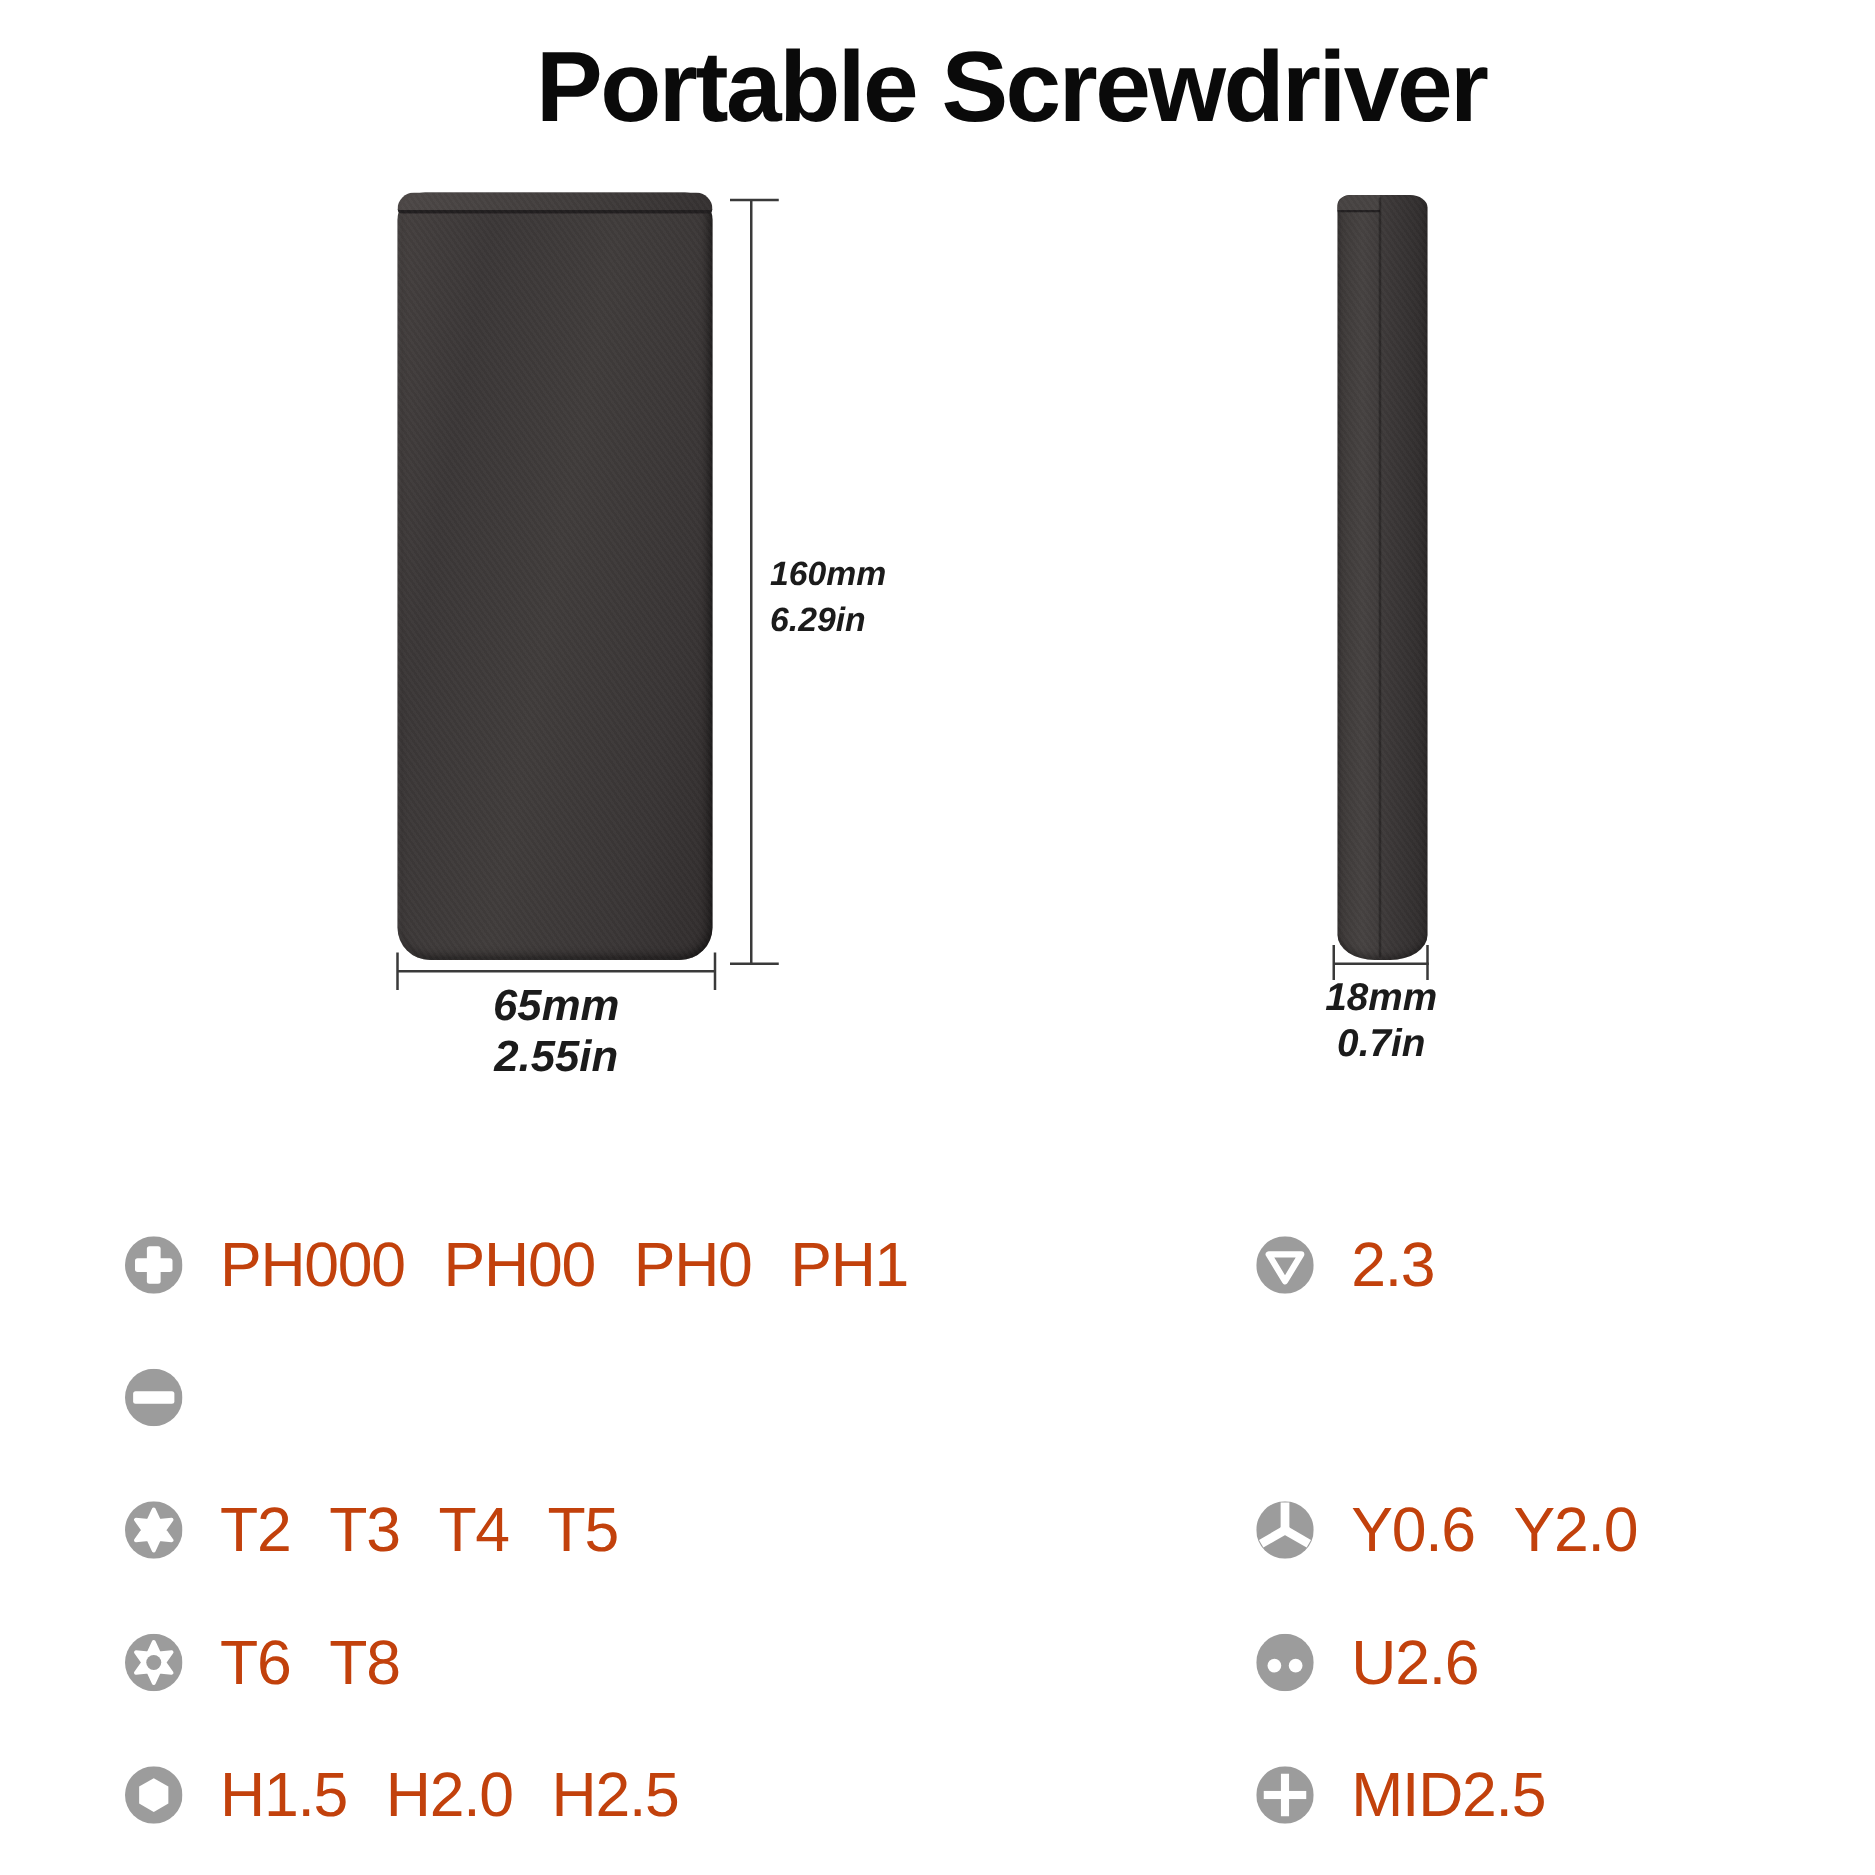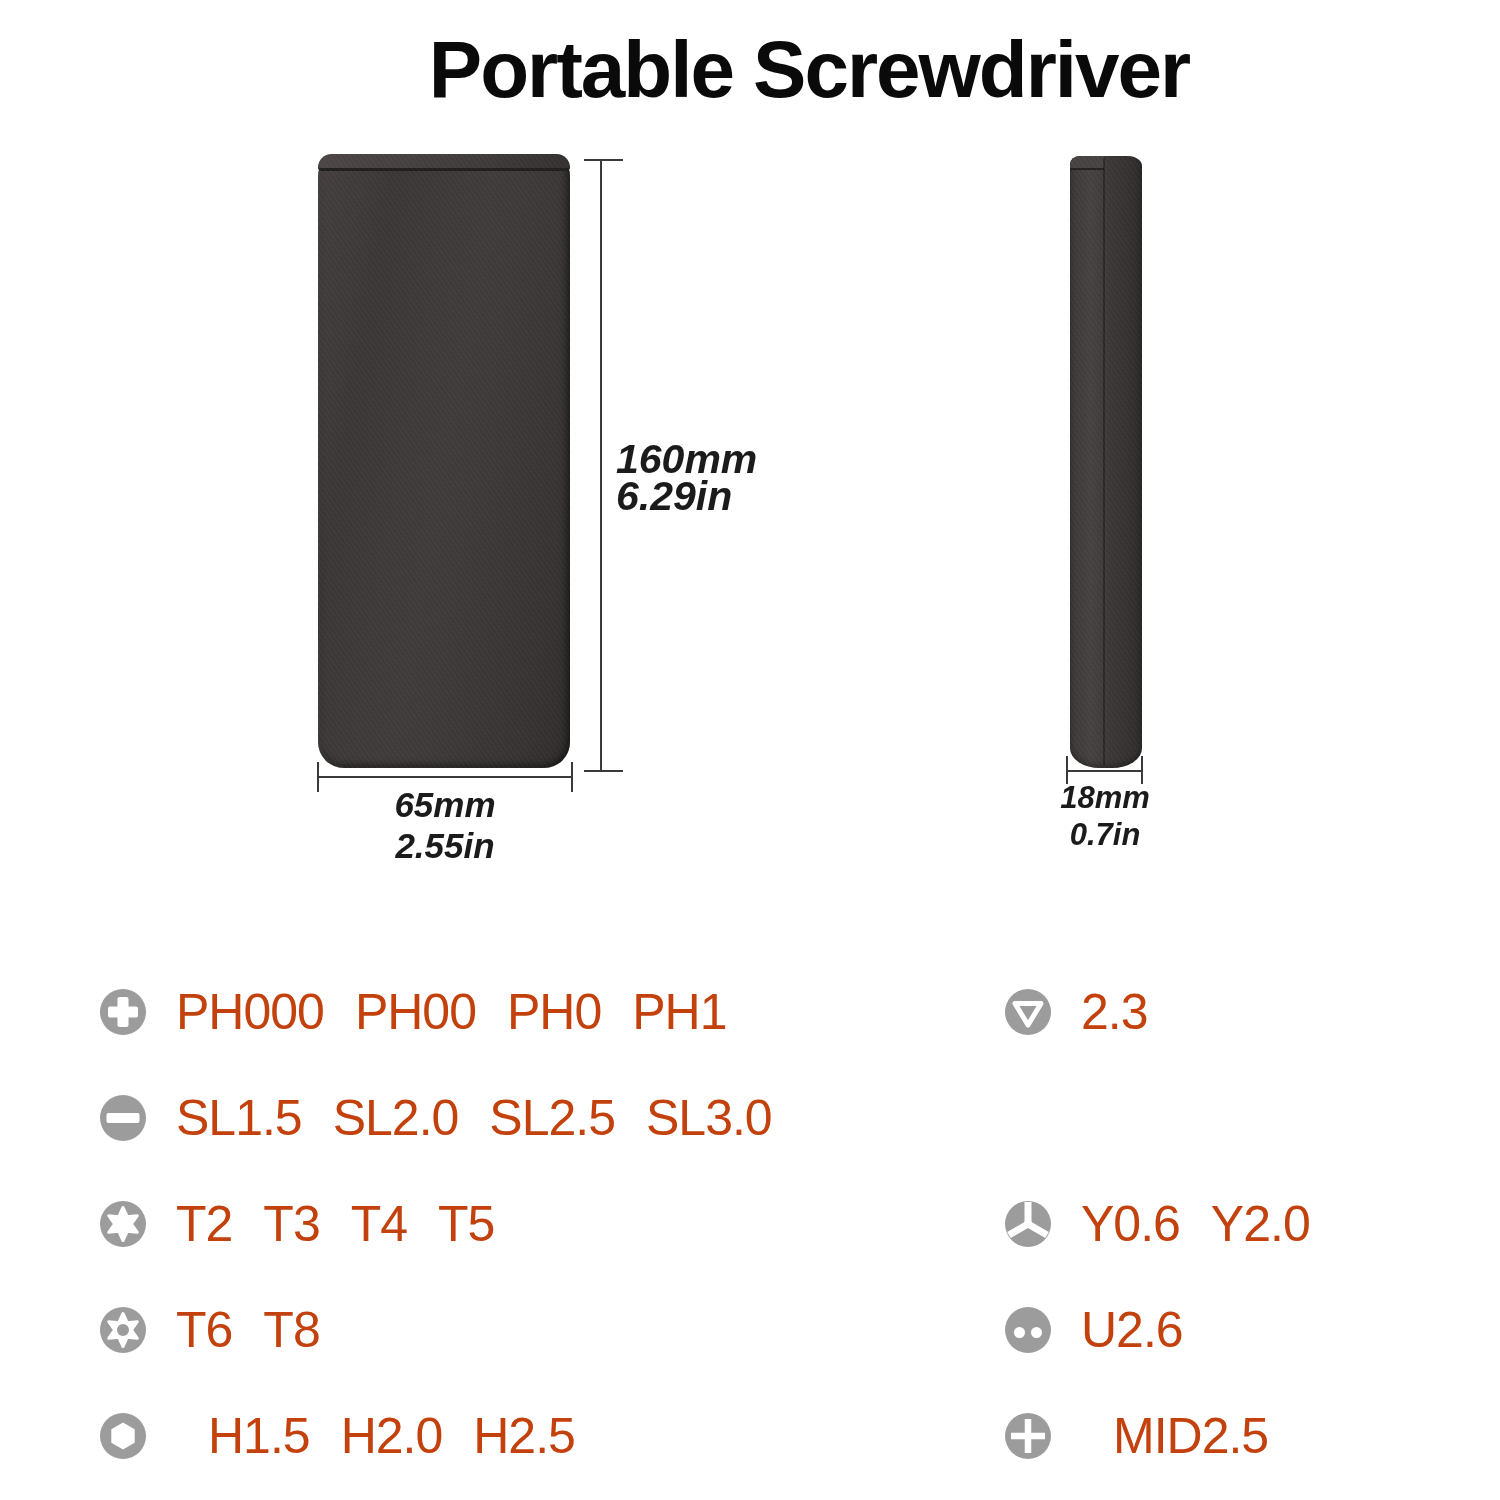--- a/index.html
+++ b/index.html
@@ -48,36 +48,36 @@
     position:absolute;left:0;top:0;width:34px;height:14px;
     border-radius:10px 0 0 0;
     background:#474342;border-bottom:2px solid #232021;box-sizing:border-box;
   }
   
   .dim{position:absolute;background:#3a3a3a;}
   .dim-label{
     position:absolute;color:#1b1b1b;font-weight:bold;font-style:italic;
     white-space:nowrap;
   }
-  .lbl-height{left:616px;top:441px;font-size:41px;line-height:37px;text-align:left;}
+  .lbl-height{left:616px;top:441px;font-size:27px;line-height:37px;text-align:left;}
   .lbl-width{left:318px;top:784px;width:254px;font-size:35px;line-height:41px;text-align:center;}
   .lbl-depth{left:1025px;top:779px;width:160px;font-size:31px;line-height:37px;text-align:center;}
   
   .bit-row{
     position:absolute;height:56px;display:flex;align-items:center;
   }
   .bit-row svg{margin-right:30px;flex:0 0 auto;}
   .bit-label{
     font-size:50px;color:#c2410c;letter-spacing:-1px;line-height:56px;
   }
   .bit-label + .bit-label{margin-left:31px;}
   .col-left{left:100px;}
   .col-right{left:1005px;}
   .row-1{top:984px;}  .row-2{top:1090px;} .row-3{top:1196px;}
-  .row-4{top:1302px;justify-content:center;} .row-5{top:1408px;gap:32px;}
+  .row-4{top:1302px;justify-content:center;} .row-5{top:1408px;}
 </style>
 </head>
 <body>
 
 <div class="canvas">
 
   <div class="title">Portable Screwdriver</div>
 
   <div class="device-front">
     <div class="front-cap"></div>
@@ -121,21 +121,20 @@
       <rect x="17.5" y="8" width="11" height="30" rx="2" fill="#ffffff"></rect>
     </svg>
     <span class="bit-labels"><span class="bit-label">PH000</span><span class="bit-label">PH00</span><span class="bit-label">PH0</span><span class="bit-label">PH1</span></span>
   </div>
 
   <div class="bit-row col-left row-2">
     <svg width="46" height="46" viewBox="0 0 46 46">
       <circle cx="23" cy="23" r="23" fill="#9c9c9c"></circle>
       <rect x="6.5" y="18" width="33" height="10" rx="2" fill="#ffffff"></rect>
     </svg>
-    <span class="bit-labels"><span class="bit-label">SL1.5</span><span class="bit-label">SL2.0</span><span class="bit-label">SL2.5</span><span class="bit-label">SL3.0</span></span>
   </div>
 
   <div class="bit-row col-left row-3">
     <svg width="46" height="46" viewBox="0 0 46 46">
       <circle cx="23" cy="23" r="23" fill="#9c9c9c"></circle>
       <polygon points="23,6.5 27.25,15.64 37.29,14.75 31.5,23 37.29,31.25 27.25,30.36 23,39.5 18.75,30.36 8.71,31.25 14.5,23 8.71,14.75 18.75,15.64" fill="#ffffff" stroke="#ffffff" stroke-width="3" stroke-linejoin="round"></polygon>
     </svg>
     <span class="bit-labels"><span class="bit-label">T2</span><span class="bit-label">T3</span><span class="bit-label">T4</span><span class="bit-label">T5</span></span>
   </div>
 

